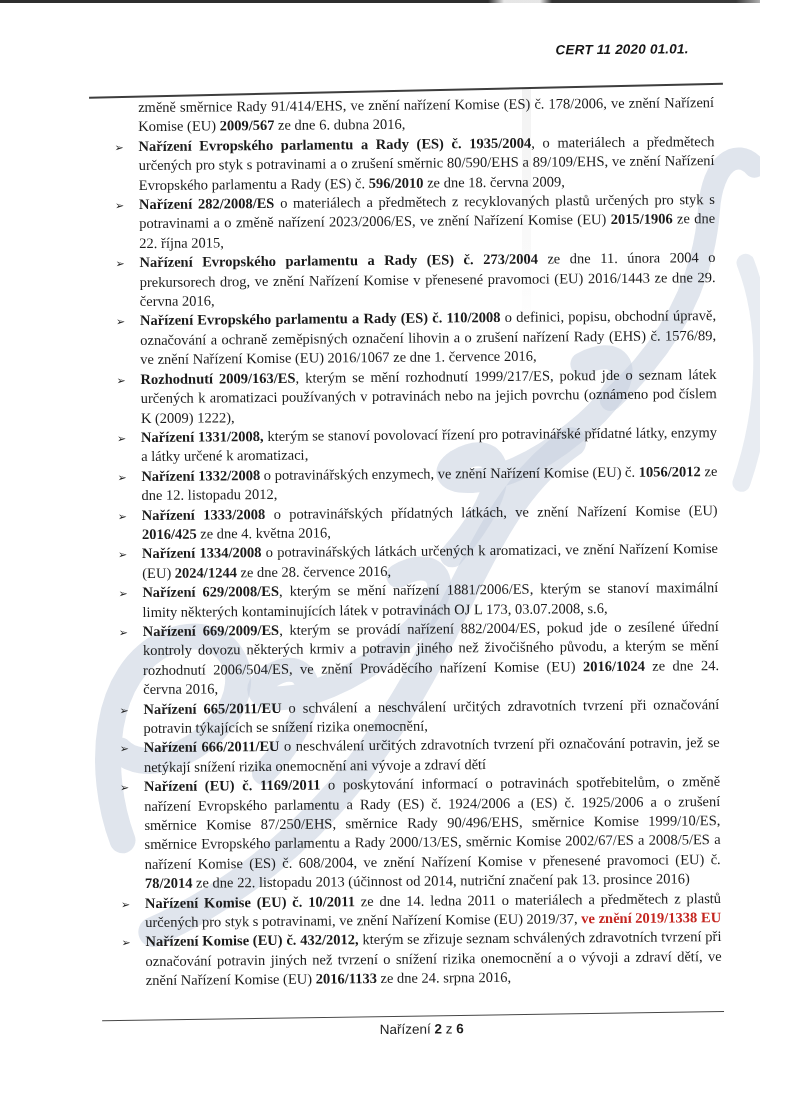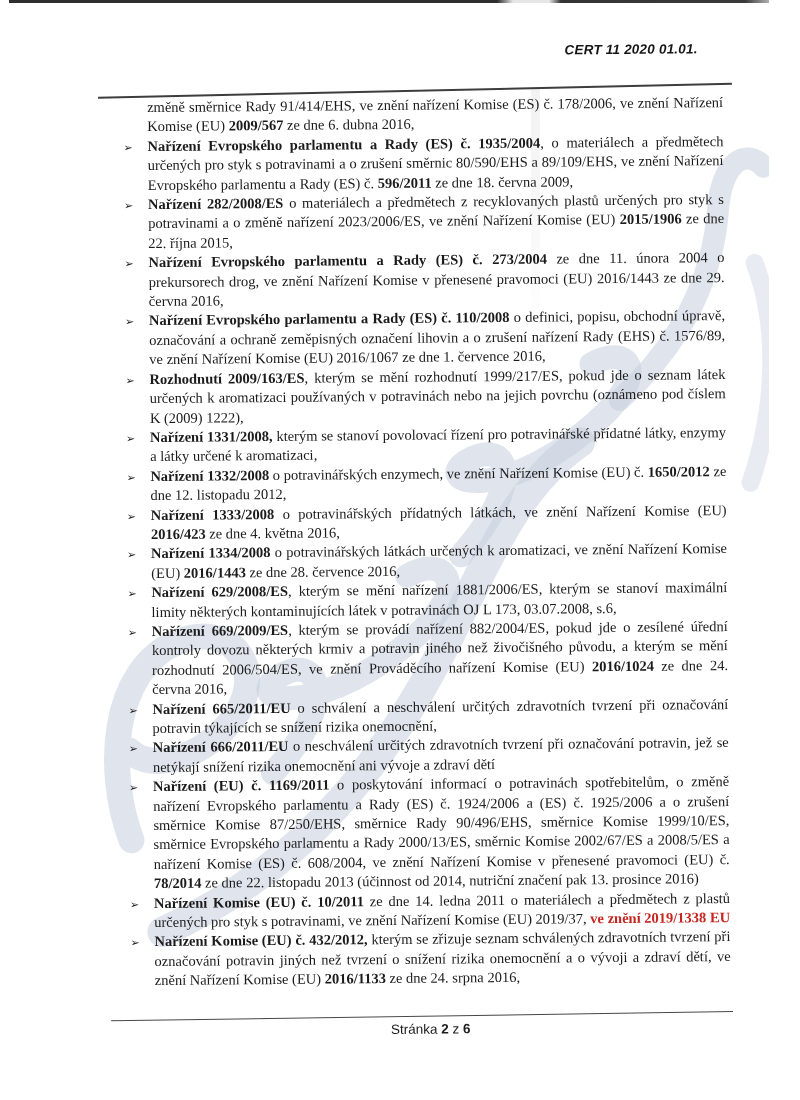--- a/index.html
+++ b/index.html
@@ -9,21 +9,20 @@
     --wm:#c6cfde;
   }
   html,body{margin:0;padding:0;background:#ffffff;}
   .page{
     position:relative;
     width:760px;height:1100px;
     background:#ffffff;
     overflow:hidden;
     font-family:"Liberation Serif", serif;
     color:var(--ink);
-    margin-left:9px;
   }
   
   .top-edge{
     position:absolute;left:0;top:0;width:800px;height:3px;
     background:linear-gradient(90deg,
       #2e2e2e 0%, #2e2e2e 61%,
       rgba(46,46,46,0.12) 63%, rgba(46,46,46,0.12) 67.5%,
       #343434 69%, #3a3a3a 92%, rgba(58,58,58,0) 97%);
   }
   
@@ -97,40 +96,40 @@
         <path stroke-width="22" d="M 612 402 C 672 348 706 286 712 212 C 716 166 740 150 758 170"></path>
         <path stroke-width="18" stroke-opacity="0.4" d="M 742 486 C 768 412 772 330 748 266"></path>
       </g>
     </svg>
 
     <div class="header-code">CERT 11 2020 01.01.</div>
     <div class="header-rule"></div>
 
     <div class="content">
         <div class="item"><span>změně směrnice Rady 91/414/EHS, ve znění nařízení Komise (ES) č. 178/2006, ve znění Nařízení Komise (EU) </span><span class="b">2009/567</span><span> ze dne 6. dubna 2016,</span></div>
-        <div class="item"><span class="bullet">➢</span><span class="b">Nařízení Evropského parlamentu a Rady (ES) č. 1935/2004</span><span>, o materiálech a předmětech určených pro styk s potravinami a o zrušení směrnic 80/590/EHS a 89/109/EHS, ve znění Nařízení Evropského parlamentu a Rady (ES) č. </span><span class="b">596/2011</span><span> ze dne 18. června 2009,</span></div>
+        <div class="item"><span class="bullet">➢</span><span class="b">Nařízení Evropského parlamentu a Rady (ES) č. 1935/2004</span><span>, o materiálech a předmětech určených pro styk s potravinami a o zrušení směrnic 80/590/EHS a 89/109/EHS, ve znění Nařízení Evropského parlamentu a Rady (ES) č. </span><span class="b">596/2010</span><span> ze dne 18. června 2009,</span></div>
         <div class="item"><span class="bullet">➢</span><span class="b">Nařízení 282/2008/ES</span><span> o materiálech a předmětech z recyklovaných plastů určených pro styk s potravinami a o změně nařízení 2023/2006/ES, ve znění Nařízení Komise (EU) </span><span class="b">2015/1906</span><span> ze dne 22. října 2015,</span></div>
         <div class="item"><span class="bullet">➢</span><span class="b">Nařízení Evropského parlamentu a Rady (ES) č. 273/2004</span><span> ze dne 11. února 2004 o prekursorech drog, ve znění Nařízení Komise v přenesené pravomoci (EU) 2016/1443 ze dne 29. června 2016,</span></div>
         <div class="item"><span class="bullet">➢</span><span class="b">Nařízení Evropského parlamentu a Rady (ES) č. 110/2008</span><span> o definici, popisu, obchodní úpravě, označování a ochraně zeměpisných označení lihovin a o zrušení nařízení Rady (EHS) č. 1576/89, ve znění Nařízení Komise (EU) 2016/1067 ze dne 1. července 2016,</span></div>
         <div class="item"><span class="bullet">➢</span><span class="b">Rozhodnutí 2009/163/ES</span><span>, kterým se mění rozhodnutí 1999/217/ES, pokud jde o seznam látek určených k aromatizaci používaných v potravinách nebo na jejich povrchu (oznámeno pod číslem K (2009) 1222),</span></div>
         <div class="item"><span class="bullet">➢</span><span class="b">Nařízení 1331/2008,</span><span> kterým se stanoví povolovací řízení pro potravinářské přídatné látky, enzymy a látky určené k aromatizaci,</span></div>
-        <div class="item"><span class="bullet">➢</span><span class="b">Nařízení 1332/2008</span><span> o potravinářských enzymech, ve znění Nařízení Komise (EU) č. </span><span class="b">1650/2012</span><span> ze dne 12. listopadu 2012,</span></div>
-        <div class="item"><span class="bullet">➢</span><span class="b">Nařízení 1333/2008</span><span> o potravinářských přídatných látkách, ve znění Nařízení Komise (EU) </span><span class="b">2016/423</span><span> ze dne 4. května 2016,</span></div>
-        <div class="item"><span class="bullet">➢</span><span class="b">Nařízení 1334/2008</span><span> o potravinářských látkách určených k aromatizaci, ve znění Nařízení Komise (EU) </span><span class="b">2016/1443</span><span> ze dne 28. července 2016,</span></div>
+        <div class="item"><span class="bullet">➢</span><span class="b">Nařízení 1332/2008</span><span> o potravinářských enzymech, ve znění Nařízení Komise (EU) č. </span><span class="b">1056/2012</span><span> ze dne 12. listopadu 2012,</span></div>
+        <div class="item"><span class="bullet">➢</span><span class="b">Nařízení 1333/2008</span><span> o potravinářských přídatných látkách, ve znění Nařízení Komise (EU) </span><span class="b">2016/425</span><span> ze dne 4. května 2016,</span></div>
+        <div class="item"><span class="bullet">➢</span><span class="b">Nařízení 1334/2008</span><span> o potravinářských látkách určených k aromatizaci, ve znění Nařízení Komise (EU) </span><span class="b">2024/1244</span><span> ze dne 28. července 2016,</span></div>
         <div class="item"><span class="bullet">➢</span><span class="b">Nařízení 629/2008/ES</span><span>, kterým se mění nařízení 1881/2006/ES, kterým se stanoví maximální limity některých kontaminujících látek v potravinách OJ L 173, 03.07.2008, s.6,</span></div>
         <div class="item"><span class="bullet">➢</span><span class="b">Nařízení 669/2009/ES</span><span>, kterým se provádí nařízení 882/2004/ES, pokud jde o zesílené úřední kontroly dovozu některých krmiv a potravin jiného než živočišného původu, a kterým se mění rozhodnutí 2006/504/ES, ve znění Prováděcího nařízení Komise (EU) </span><span class="b">2016/1024</span><span> ze dne 24. června 2016,</span></div>
         <div class="item"><span class="bullet">➢</span><span class="b">Nařízení 665/2011/EU</span><span> o schválení a neschválení určitých zdravotních tvrzení při označování potravin týkajících se snížení rizika onemocnění,</span></div>
         <div class="item"><span class="bullet">➢</span><span class="b">Nařízení 666/2011/EU</span><span> o neschválení určitých zdravotních tvrzení při označování potravin, jež se netýkají snížení rizika onemocnění ani vývoje a zdraví dětí</span></div>
         <div class="item"><span class="bullet">➢</span><span class="b">Nařízení (EU) č. 1169/2011</span><span> o poskytování informací o potravinách spotřebitelům, o změně nařízení Evropského parlamentu a Rady (ES) č. 1924/2006 a (ES) č. 1925/2006 a o zrušení směrnice Komise 87/250/EHS, směrnice Rady 90/496/EHS, směrnice Komise 1999/10/ES, směrnice Evropského parlamentu a Rady 2000/13/ES, směrnic Komise 2002/67/ES a 2008/5/ES a nařízení Komise (ES) č. 608/2004, ve znění Nařízení Komise v přenesené pravomoci (EU) č. </span><span class="b">78/2014</span><span> ze dne 22. listopadu 2013 (účinnost od 2014, nutriční značení pak 13. prosince 2016)</span></div>
         <div class="item"><span class="bullet">➢</span><span class="b">Nařízení Komise (EU) č. 10/2011</span><span> ze dne 14. ledna 2011 o materiálech a předmětech z plastů určených pro styk s potravinami, ve znění Nařízení Komise (EU) 2019/37, </span><span class="b red">ve znění 2019/1338 EU</span></div>
         <div class="item"><span class="bullet">➢</span><span class="b">Nařízení Komise (EU) č. 432/2012,</span><span> kterým se zřizuje seznam schválených zdravotních tvrzení při označování potravin jiných než tvrzení o snížení rizika onemocnění a o vývoji a zdraví dětí, ve znění Nařízení Komise (EU) </span><span class="b">2016/1133</span><span> ze dne 24. srpna 2016,</span></div>
       </div>
 
     <div class="footer-rule"></div>
     <div class="footer">
-      <span>Stránka</span>
+      <span>Nařízení</span>
       <span class="b">2</span>
       <span>z</span>
       <span class="b">6</span>
     </div>
 
   </div>
 </div>
 
 </body></html>

